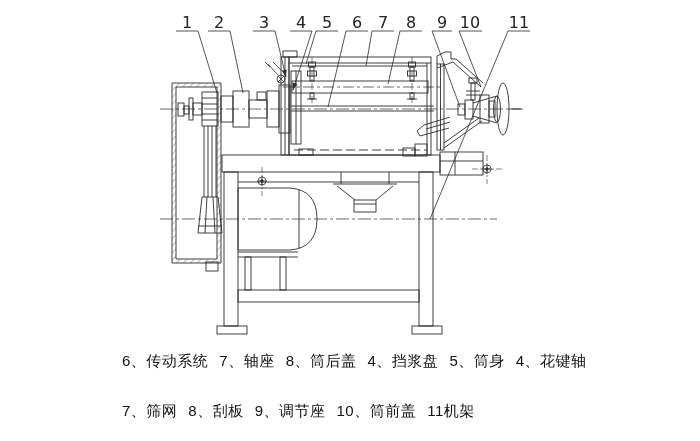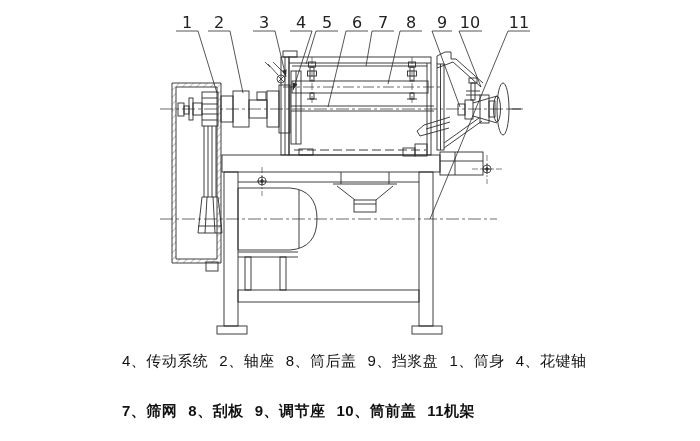--- a/index.html
+++ b/index.html
@@ -3,21 +3,21 @@
 <meta charset="utf-8">
 <style>
   html,body{margin:0;padding:0;background:#f6f6f6;}
   .page{position:relative;width:700px;height:441px;background:#ffffff;overflow:hidden;
         font-family:"Liberation Sans",sans-serif;}
   svg{position:absolute;left:0;top:0;}
   .callout-num{font-family:"DejaVu Sans",sans-serif;font-size:16px;fill:#222222;}
   .legend{position:absolute;left:122px;color:#111111;font-size:15px;
           font-family:"Liberation Sans",sans-serif;white-space:nowrap;letter-spacing:0.5px;}
   .legend-row1{top:352px;}
-  .legend-row2{top:402px;font-weight:bold;}
+  .legend-row2{top:402px;}
   .legend span{margin-right:11px;}
 </style>
 </head>
 <body>
 
 <div class="page">
 
 <svg width="700" height="441" viewBox="0 0 700 441">
   <defs>
     <pattern id="hatch" width="5" height="5" patternUnits="userSpaceOnUse" patternTransform="rotate(45)">
@@ -228,19 +228,19 @@
       </g>
       <g>
         <path d="M530,31 H508 L430,219"></path>
         <text class="callout-num" x="519" y="28" text-anchor="middle" stroke="none">11</text>
       </g>
     </g>
   </g>
 </svg>
 
 <div class="legend legend-row1">
-  <span>4、传动系统</span><span>2、轴座</span><span>8、筒后盖</span><span>9、挡浆盘</span><span>1、筒身</span><span>4、花键轴</span>
+  <span>6、传动系统</span><span>7、轴座</span><span>8、筒后盖</span><span>4、挡浆盘</span><span>5、筒身</span><span>4、花键轴</span>
 </div>
 <div class="legend legend-row2">
   <span>7、筛网</span><span>8、刮板</span><span>9、调节座</span><span>10、筒前盖</span><span>11机架</span>
 </div>
 
 </div>
 
 </body></html>

